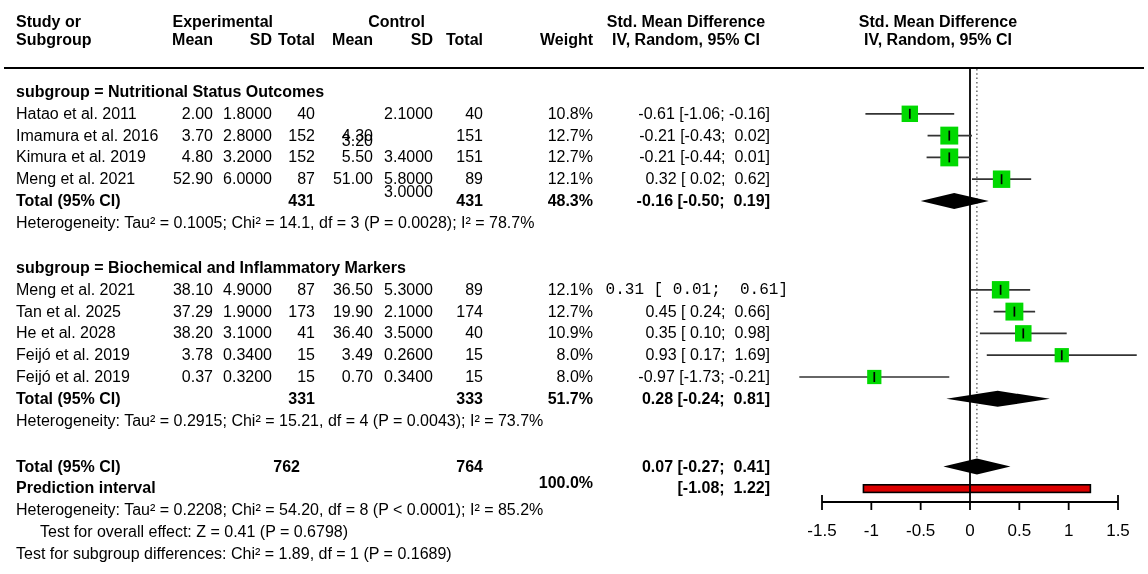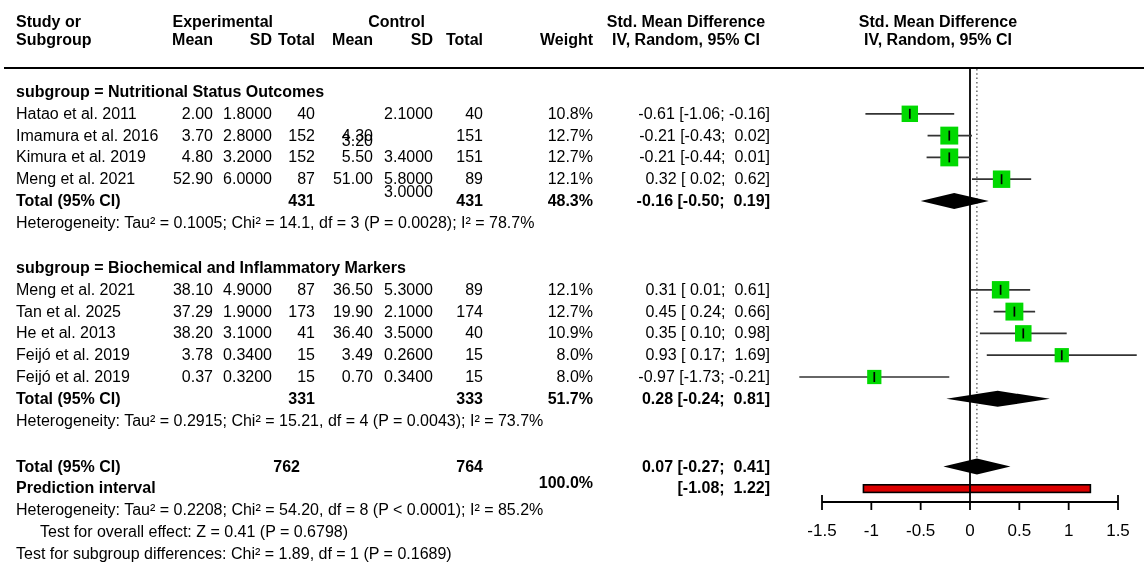--- a/index.html
+++ b/index.html
@@ -132,31 +132,31 @@
       <span class="cell" style="left: 16px; top: 222.8px;">Heterogeneity: Tau² = 0.1005; Chi² = 14.1, df = 3 (P = 0.0028); I² = 78.7%</span>
       <span class="cell b" style="left: 16px; top: 268px;">subgroup = Biochemical and Inflammatory Markers</span>
       <span class="cell" style="left: 16px; top: 289.8px;">Meng et al. 2021</span>
       <span class="cell r" style="left: 213px; top: 289.8px;">38.10</span>
       <span class="cell r" style="left: 272px; top: 289.8px;">4.9000</span>
       <span class="cell r" style="left: 315px; top: 289.8px;">87</span>
       <span class="cell r" style="left: 373px; top: 289.8px;">36.50</span>
       <span class="cell r" style="left: 433px; top: 289.8px;">5.3000</span>
       <span class="cell r" style="left: 483px; top: 289.8px;">89</span>
       <span class="cell r" style="left: 593px; top: 289.8px;">12.1%</span>
-      <span class="cell r" style="left: 770px; top: 289.8px;"> 0.31 [ 0.01;  0.61]</span>
+      <span class="cell r" style="left: 788px; top: 289.8px; font-family: Liberation Mono, monospace;"> 0.31 [ 0.01;  0.61]</span>
       <span class="cell" style="left: 16px; top: 311.6px;">Tan et al. 2025</span>
       <span class="cell r" style="left: 213px; top: 311.6px;">37.29</span>
       <span class="cell r" style="left: 272px; top: 311.6px;">1.9000</span>
       <span class="cell r" style="left: 315px; top: 311.6px;">173</span>
       <span class="cell r" style="left: 373px; top: 311.6px;">19.90</span>
       <span class="cell r" style="left: 433px; top: 311.6px;">2.1000</span>
       <span class="cell r" style="left: 483px; top: 311.6px;">174</span>
       <span class="cell r" style="left: 593px; top: 311.6px;">12.7%</span>
       <span class="cell r" style="left: 770px; top: 311.6px;"> 0.45 [ 0.24;  0.66]</span>
-      <span class="cell" style="left: 16px; top: 333.4px;">He et al. 2013</span>
+      <span class="cell" style="left: 16px; top: 333.4px;">He et al. 2028</span>
       <span class="cell r" style="left: 213px; top: 333.4px;">38.20</span>
       <span class="cell r" style="left: 272px; top: 333.4px;">3.1000</span>
       <span class="cell r" style="left: 315px; top: 333.4px;">41</span>
       <span class="cell r" style="left: 373px; top: 333.4px;">36.40</span>
       <span class="cell r" style="left: 433px; top: 333.4px;">3.5000</span>
       <span class="cell r" style="left: 483px; top: 333.4px;">40</span>
       <span class="cell r" style="left: 593px; top: 333.4px;">10.9%</span>
       <span class="cell r" style="left: 770px; top: 333.4px;"> 0.35 [ 0.10;  0.98]</span>
       <span class="cell" style="left: 16px; top: 355.2px;">Feijó et al. 2019</span>
       <span class="cell r" style="left: 213px; top: 355.2px;">3.78</span>

